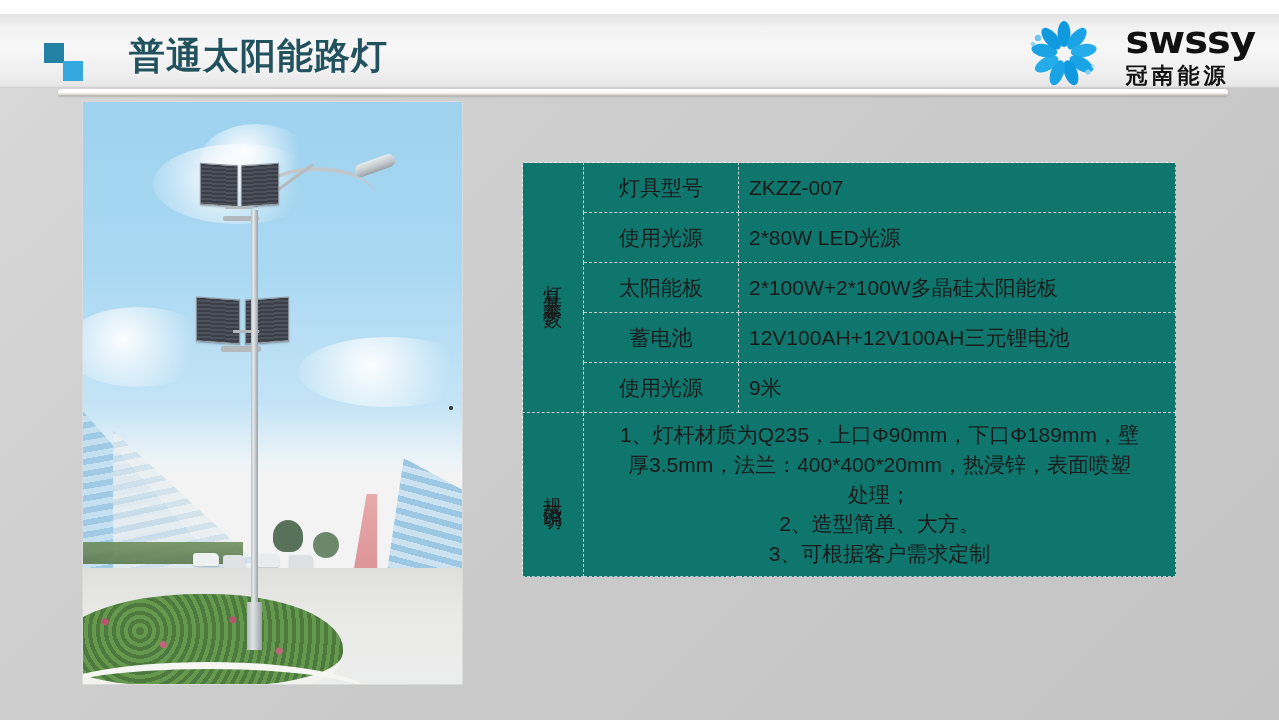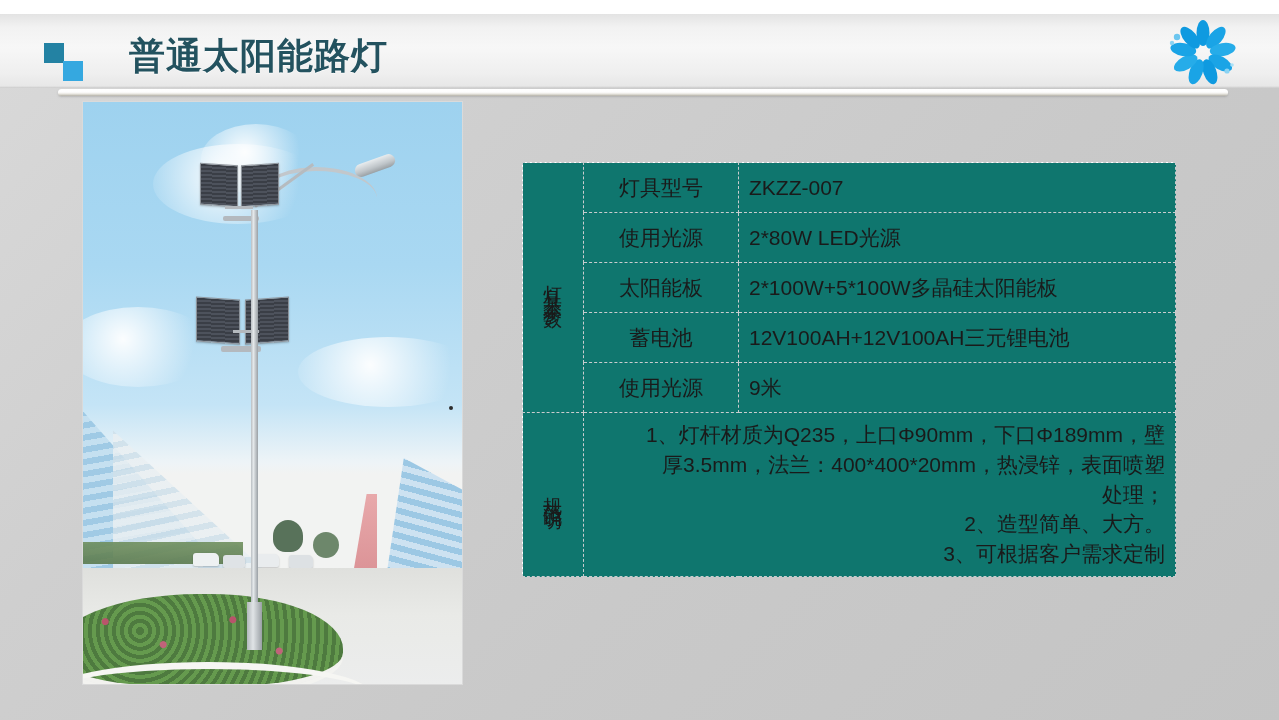--- a/index.html
+++ b/index.html
@@ -243,21 +243,21 @@
   }
   .col-key {
     width: 155px; text-align: center;
     font-size: 21px; white-space: nowrap;
   }
   .col-val {
     font-size: 21px; text-align: left;
   }
   .basic-row td { height: 50px; }
   .notes-cell {
-    font-size: 21px; line-height: 1.42; text-align: right;
+    font-size: 21px; line-height: 1.42; text-align: center;
     padding: 10px 12px 14px 12px;
   }
   .notes-cell div { white-space: nowrap; }
   .vert-label {
     writing-mode: vertical-rl; text-orientation: upright;
     letter-spacing: 5px; display: inline-block;
   }
 </style>
 </head>
 <body>
@@ -304,20 +304,24 @@
             <g transform="rotate(320)">
                 <ellipse cx="0" cy="-20" rx="6.5" ry="13" fill="#0f9ae0"></ellipse>
               </g>
             <circle cx="-26" cy="-16" r="3.2" fill="#6cc6ef"></circle>
             <circle cx="-31" cy="-10" r="2.2" fill="#8ad3f3"></circle>
             <circle cx="24" cy="18" r="2.6" fill="#8ad3f3"></circle>
             <circle cx="29" cy="12" r="1.8" fill="#a8e0f7"></circle>
           </g>
         </g>
       </svg>
+      <div class="logo-text">
+        <div class="logo-word">swssy</div>
+        <div class="logo-sub">冠南能源</div>
+      </div>
     </div>
 
     <div class="title-rule"></div>
   </div>
 
   <div class="photo-frame">
     <div class="photo">
       <div class="cloud c1"></div>
       <div class="cloud c2"></div>
       <div class="cloud c3"></div>
@@ -365,21 +369,21 @@
         </td>
         <td class="col-key">灯具型号</td>
         <td class="col-val">ZKZZ-007</td>
       </tr>
       <tr class="basic-row">
         <td class="col-key">使用光源</td>
         <td class="col-val">2*80W LED光源</td>
       </tr>
       <tr class="basic-row">
         <td class="col-key">太阳能板</td>
-        <td class="col-val">2*100W+5*100W多晶硅太阳能板</td>
+        <td class="col-val">2*100W+2*100W多晶硅太阳能板</td>
       </tr>
       <tr class="basic-row">
         <td class="col-key">蓄电池</td>
         <td class="col-val">12V100AH+12V100AH三元锂电池</td>
       </tr>
       <tr class="basic-row">
         <td class="col-key">使用光源</td>
         <td class="col-val">9米</td>
       </tr>
       <tr>

